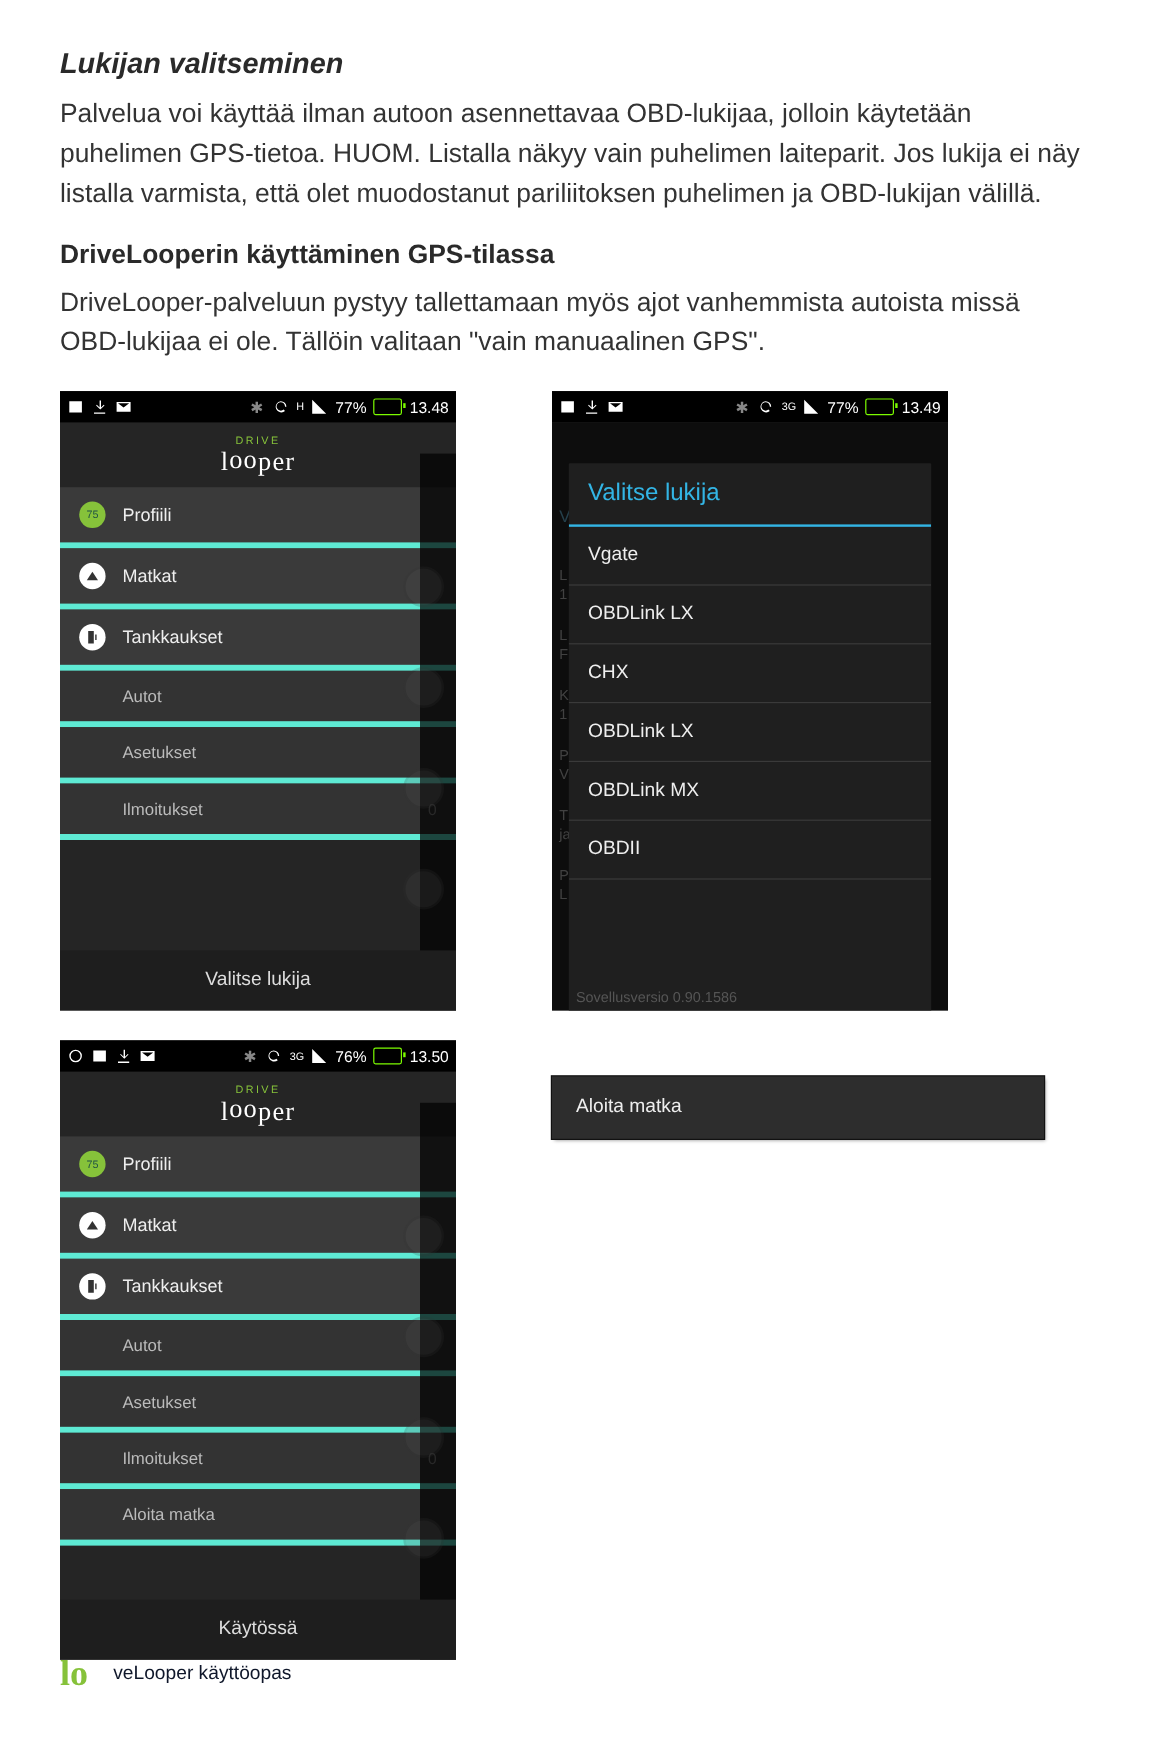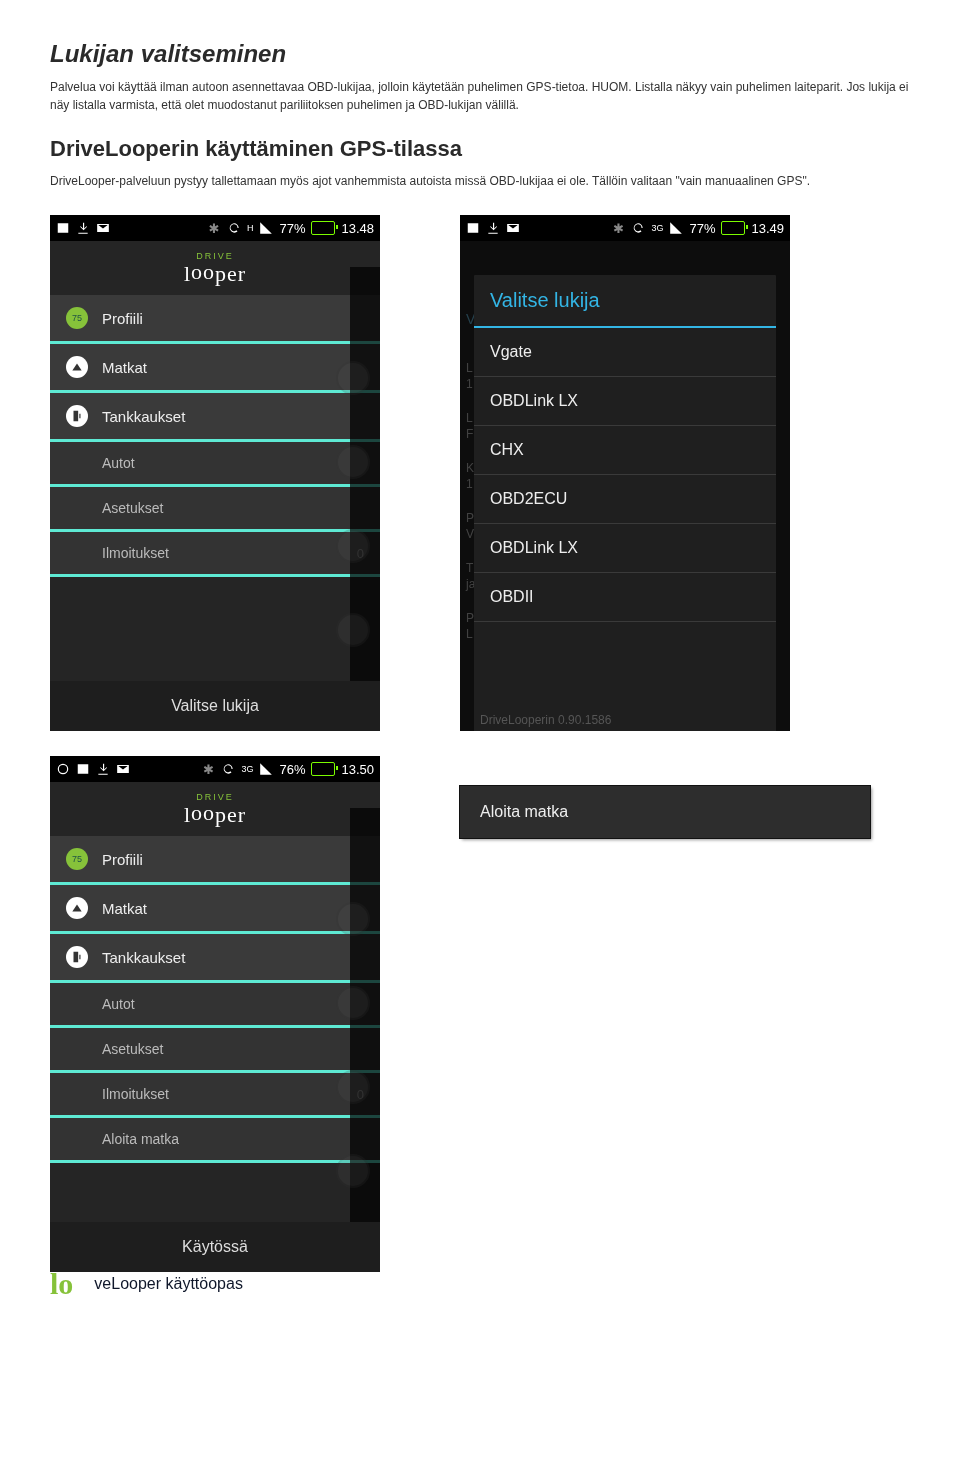--- a/index.html
+++ b/index.html
@@ -1,35 +1,35 @@
 <!DOCTYPE html>
 <html><head>
 <meta charset="utf-8">
 <style>
   body{margin:0;padding:40px 50px;font-family:Helvetica,Arial,sans-serif;color:#222;background:#fff;width:960px;box-sizing:border-box;}
   h2{font-style:italic;font-weight:600;font-size:24px;margin:0 0 10px 0;color:#2a2a2a;}
   h3{font-weight:600;font-size:22px;margin:22px 0 10px 0;color:#2a2a2a;}
-  p{font-size:12px;line-height:1.5;color:#333;margin:0 0 8px 0;}
+  p{font-size:22px;line-height:1.5;color:#333;margin:0 0 8px 0;}
   .phones-row{display:flex;gap:80px;margin:25px 0;}
   .phone{width:330px;background:#000;color:#fff;font-size:14px;position:relative;}
   .statusbar{display:flex;align-items:center;justify-content:space-between;height:26px;background:#000;padding:0 6px;font-size:13px;}
   .sb-left,.sb-right{display:flex;align-items:center;gap:6px;}
   .sb-ic{width:14px;height:14px;display:inline-flex;align-items:center;justify-content:center;color:#fff;}
   .sb-ic svg{width:14px;height:14px;fill:#fff;}
   .batt{display:flex;align-items:center;gap:3px;}
   .batt-icon{width:22px;height:12px;border:1px solid #7cfc00;border-radius:2px;position:relative;}
   .batt-icon::after{content:"";position:absolute;right:-4px;top:3px;width:2px;height:4px;background:#7cfc00;}
   .batt-fill{background:#7cfc00;height:100%;width:77%;}
   .appbody{background:#252525;position:relative;height:490px;overflow:hidden;}
   .brand{text-align:center;padding:10px 0 4px 0;}
   .brand-drive{color:#86c23a;font-size:9px;letter-spacing:2px;}
   .brand-looper{color:#fff;font-size:22px;font-family:serif;letter-spacing:1px;}
   .brand-looper .oo{position:relative;top:-2px;}
   .menu{margin-top:4px;}
-  .menu-item{display:flex;align-items:center;height:46px;padding:0 16px;border-bottom:3px solid #5eead4;background:#3a3a3a;color:#eee;font-size:15px;}
+  .menu-item{display:flex;align-items:center;height:46px;padding:0 16px;border-bottom:5px solid #5eead4;background:#3a3a3a;color:#eee;font-size:15px;}
   .menu-item.dim{background:#333;color:#bbb;font-size:14px;height:42px;}
   .menu-ic{width:22px;height:22px;border-radius:50%;background:#fff;margin-right:14px;display:inline-flex;align-items:center;justify-content:center;}
   .menu-ic.g{background:#86c23a;}
   .menu-spacer{width:22px;margin-right:14px;}
   .menu-badge{margin-left:auto;color:#888;font-size:13px;}
   .bottom-action{position:absolute;bottom:0;left:0;right:0;height:50px;background:#1e1e1e;display:flex;align-items:center;justify-content:center;color:#ddd;font-size:16px;}
   .bg-icons{position:absolute;right:10px;top:120px;display:flex;flex-direction:column;gap:50px;opacity:0.2;}
   .bg-ic{width:30px;height:30px;border-radius:50%;background:#555;border:2px solid #333;}
   .bg-looper{position:absolute;right:-2px;bottom:4px;color:#657a33;font-size:20px;font-family:serif;opacity:0.7;}
   .bg-mask{position:absolute;right:0;top:26px;width:30px;height:490px;background:rgba(0,0,0,0.7);pointer-events:none;}
@@ -205,26 +205,26 @@
       <span class="bg-stub" style="top:336px">ja</span>
       <span class="bg-stub" style="top:370px">P</span>
       <span class="bg-stub" style="top:386px">L</span>
       <div class="dialog-overlay"></div>
       <div class="dialog-panel">
         <div class="dialog-title">Valitse lukija</div>
         <div class="dialog-list">
           <div class="opt">Vgate</div>
           <div class="opt">OBDLink LX</div>
           <div class="opt">CHX</div>
-          <div class="opt">OBD2ECU</div>
           <div class="opt">OBDLink LX</div>
+          <div class="opt">OBDLink MX</div>
           <div class="opt">OBDII</div>
         </div>
       </div>
-      <div class="sov">DriveLooperin 0.90.1586</div>
+      <div class="sov">Sovellusversio 0.90.1586</div>
     </div>
   </div>
 
 </div>
 
 <div class="phones-row">
 
   <div class="phone">
     <div class="statusbar">
       <div class="sb-left">

